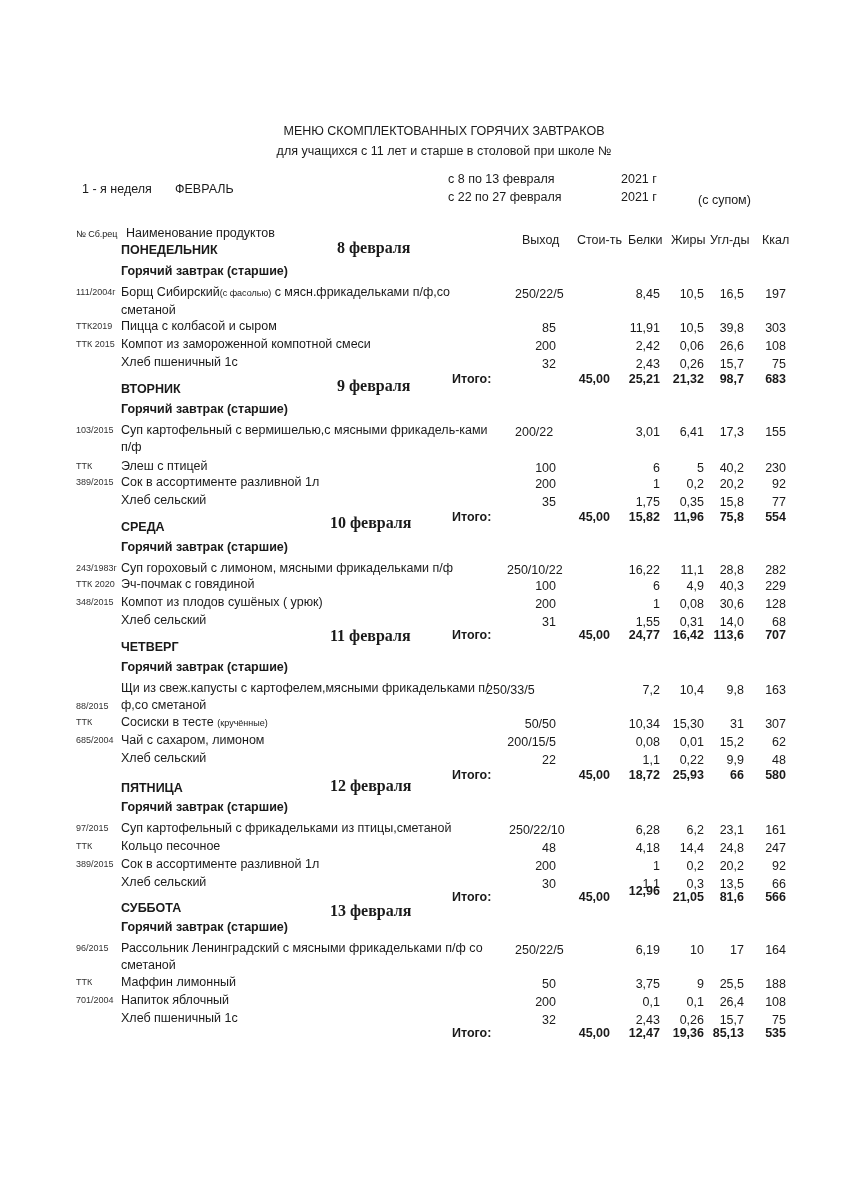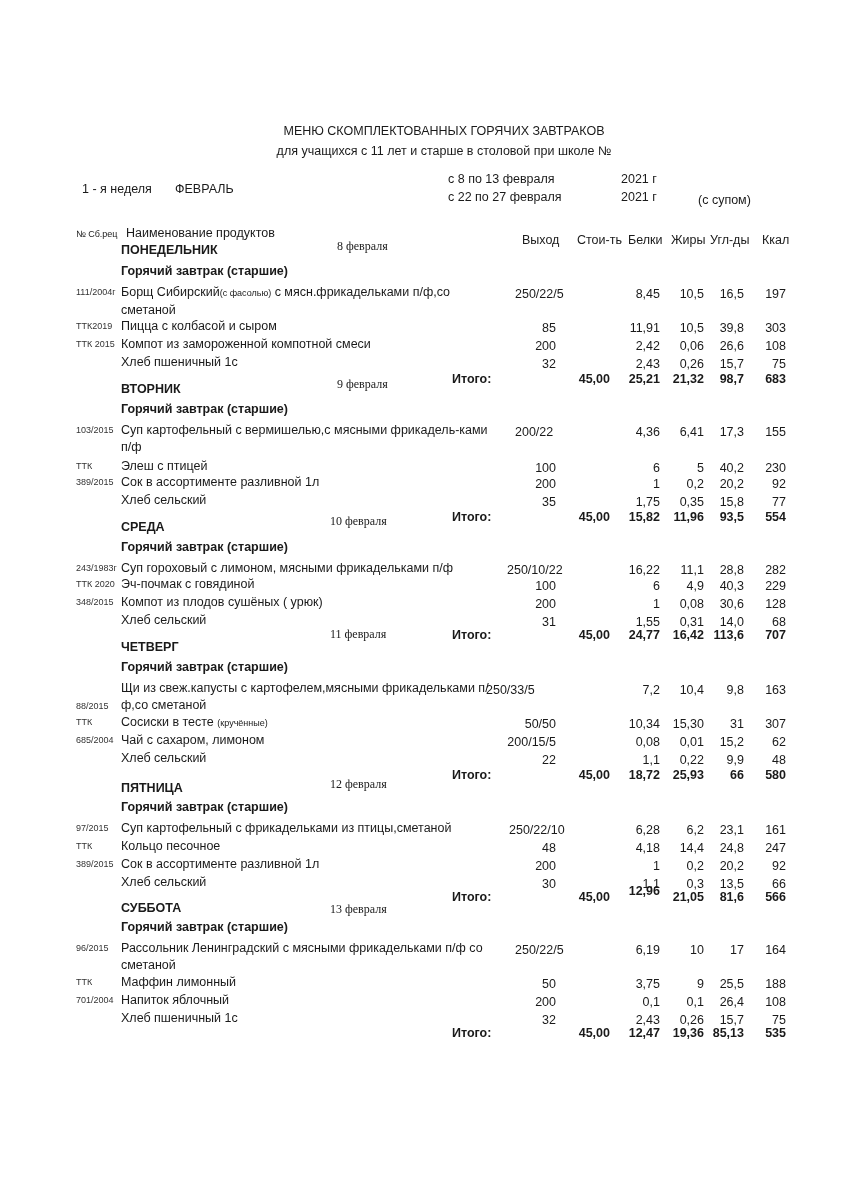--- a/index.html
+++ b/index.html
@@ -15,21 +15,21 @@
   .code { position:absolute; left:76px; font-size:9px; color:#333; }
   .name { position:absolute; left:121px; font-size:12.5px; width:380px; white-space:normal; line-height:17px; }
   .num { position:absolute; font-size:12.5px; text-align:right; }
   .c-out { left:480px; width:76px; }
   .c-cost { left:570px; width:40px; }
   .c-b { left:620px; width:40px; }
   .c-f { left:662px; width:42px; }
   .c-c { left:704px; width:40px; }
   .c-k { left:746px; width:40px; }
   .day { position:absolute; left:121px; font-size:12.5px; font-weight:bold; }
-  .date { position:absolute; font-family:"Liberation Serif", "DejaVu Serif", serif; font-weight:normal; font-size:12px; }
+  .date { position:absolute; font-family:"Liberation Serif", "DejaVu Serif", serif; font-weight:bold; font-size:16px; }
   .sub { position:absolute; left:121px; font-size:12.5px; font-weight:bold; }
   .total-label { position:absolute; left:452px; font-size:12.5px; font-weight:bold; }
   .tot { font-weight:bold; }
 </style>
 </head>
 <body>
 
 <div class="abs title t1">МЕНЮ  СКОМПЛЕКТОВАННЫХ  ГОРЯЧИХ ЗАВТРАКОВ</div>
 <div class="abs title t2">для  учащихся с 11 лет и старше  в   столовой при школе  №</div>
 
@@ -101,21 +101,21 @@
       </div>
     </div>
     <div>
       <div class="day" style="top: 382px;">ВТОРНИК</div>
       <div class="date" style="top: 377px; left: 337px;">9 февраля</div>
       <div class="sub" style="top: 402px;">Горячий завтрак (старшие)</div>
       <div>
         <div class="code" style="top: 425px;">103/2015</div>
         <div class="name" style="top: 422px;"><span>Суп картофельный с вермишелью,с мясными фрикадель-ками п/ф</span></div>
         <div class="num c-out" style="top: 425px; text-align: left; left: 515px;">200/22</div>
-        <div class="num c-b" style="top: 425px;">4,36</div>
+        <div class="num c-b" style="top: 425px;">3,01</div>
         <div class="num c-f" style="top: 425px;">6,41</div>
         <div class="num c-c" style="top: 425px;">17,3</div>
         <div class="num c-k" style="top: 425px;">155</div>
       </div>
       <div>
         <div class="code" style="top: 461px;">ТТК</div>
         <div class="name" style="top: 458px;"><span>Элеш с птицей</span></div>
         <div class="num c-out" style="top: 461px;">100</div>
         <div class="num c-b" style="top: 461px;">6</div>
         <div class="num c-f" style="top: 461px;">5</div>
@@ -138,21 +138,21 @@
         <div class="num c-b" style="top: 495px;">1,75</div>
         <div class="num c-f" style="top: 495px;">0,35</div>
         <div class="num c-c" style="top: 495px;">15,8</div>
         <div class="num c-k" style="top: 495px;">77</div>
       </div>
       <div>
         <div class="total-label" style="top: 510px;">Итого:</div>
         <div class="num tot c-cost" style="top: 510px;">45,00</div>
         <div class="num tot c-b" style="top: 510px;">15,82</div>
         <div class="num tot c-f" style="top: 510px;">11,96</div>
-        <div class="num tot c-c" style="top: 510px;">93,5</div>
+        <div class="num tot c-c" style="top: 510px;">75,8</div>
         <div class="num tot c-k" style="top: 510px;">554</div>
       </div>
     </div>
     <div>
       <div class="day" style="top: 520px;">СРЕДА</div>
       <div class="date" style="top: 514px; left: 330px;">10 февраля</div>
       <div class="sub" style="top: 540px;">Горячий завтрак (старшие)</div>
       <div>
         <div class="code" style="top: 563px;">243/1983г</div>
         <div class="name" style="top: 560px;"><span>Суп гороховый с лимоном, мясными фрикадельками п/ф</span></div>

